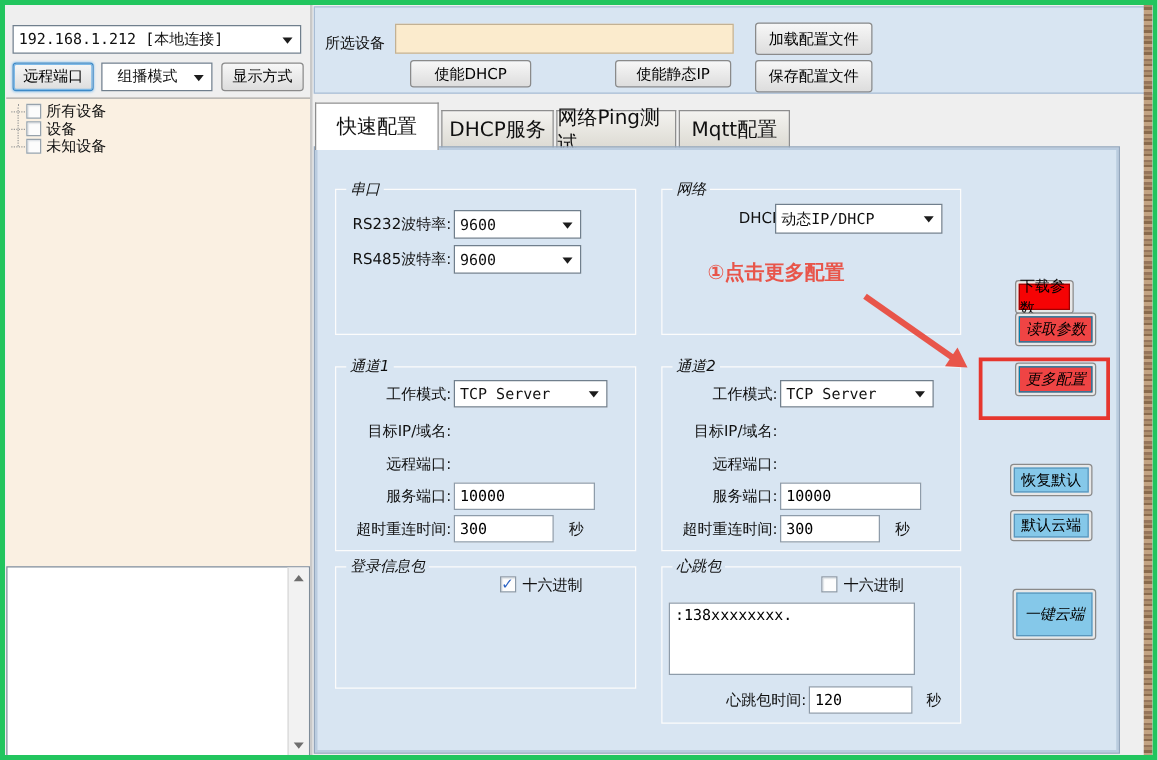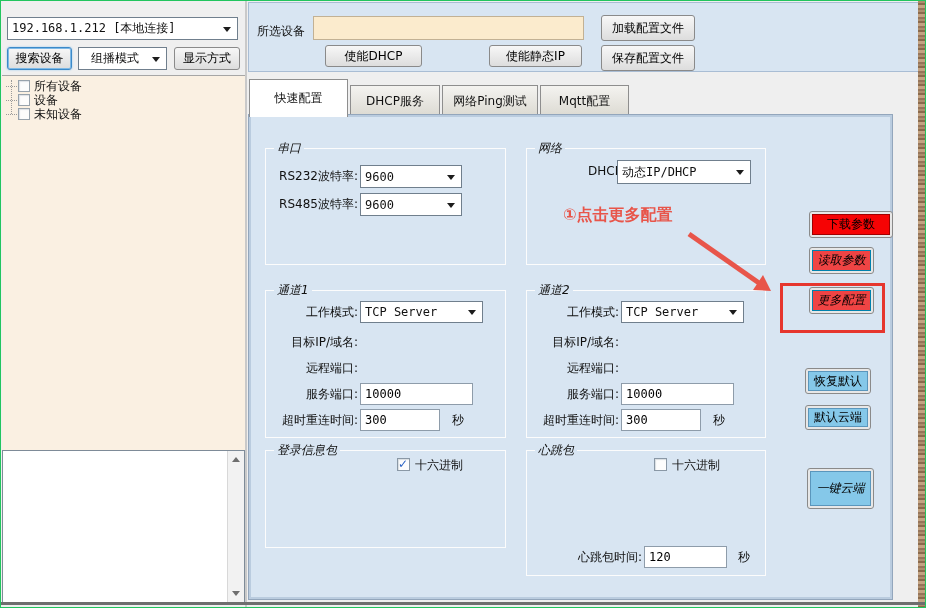--- a/index.html
+++ b/index.html
@@ -1,18 +1,18 @@
 <!DOCTYPE html>
 <html><head>
 <meta charset="utf-8">
 <style>
   * { margin:0; padding:0; box-sizing:border-box; }
   html,body { width:926px; height:608px; }
   body { font-family:"DejaVu Sans", sans-serif; font-size:12px; color:#101010; }
-  #win { position:relative; width:926px; height:608px; background:#EFEFEF; border:1px solid #22c55e; overflow:hidden; }
+  #win { position:relative; width:926px; height:608px; background:#EFEFEF; border:4px solid #22c55e; overflow:hidden; }
 
   .abs { position:absolute; }
   .lbl { position:absolute; white-space:nowrap; font-size:12px; color:#101010; line-height:14px; }
 
   
   .btn { position:absolute; display:flex; align-items:center; justify-content:center;
          background:linear-gradient(#F7F7F7,#DDDDDD); border:1px solid #8A8A8A; border-radius:3px;
          font-size:12px; color:#000; cursor:default; }
   .btn.focused { border-color:#3C89C8; box-shadow:0 0 0 1px #7EB9E6 inset, 0 0 2px #8CC4EE; }
 
@@ -38,21 +38,21 @@
   
   .cbtn { position:absolute; background:#E7E7E7; border:1px solid #8A8A8A; border-radius:3px; padding:2px; }
   .cbtn .core { width:100%; height:100%; display:flex; align-items:center; justify-content:center;
                 font-size:12px; color:#000; border:1px solid rgba(0,0,0,0.45); }
   .core.red  { background:#F60304; border-color:#A00000; }
   .core.cyan { background:#ef4444; border-color:#0082AE;font-style:italic; }
   .core.sky  { background:#85C8E9; border-color:#5A96BC; }
 
   
   .tab { position:absolute; display:flex; align-items:center; justify-content:center;
-         border:1px solid #8E8E8E; border-bottom:none; font-size:12px;
+         border:1px solid #8E8E8E; border-bottom:none; font-size:16px;
          background:linear-gradient(#F4F3F0,#DBD9D1); z-index:3; }
   .tab.active { background:#FFFFFF; z-index:5; }
 
   
   .trow { position:absolute; display:flex; align-items:center; height:14px; }
   .trow .tdots { width:11px; height:0; border-top:1px dotted #9A9A9A; margin-right:1px; }
   .trow .tcb { width:12px; height:12px; background:#FCFCFC; border:1px solid #97A2AC; box-shadow:inset 1px 1px 1px #DEE2E6; margin-right:4px; }
   .vdots { position:absolute; width:0; border-left:1px dotted #9A9A9A; }
 
   
@@ -71,21 +71,21 @@
 </head>
 <body>
 
 <div id="win">
 
   <div class="combo" style="left:6px; top:16px; width:231px; height:23px;">
     <span class="val">192.168.1.212  [本地连接]</span>
     <span class="arr"></span>
   </div>
 
-  <div class="btn focused" style="left:6px; top:46px; width:65px; height:23px;">搜索设备</div>
+  <div class="btn focused" style="left:6px; top:46px; width:65px; height:23px;">远程端口</div>
 
   <div class="combo" style="left:77px; top:46px; width:89px; height:23px;">
     <span class="val" style="font-family:'DejaVu Sans',sans-serif;padding-left:12px;">组播模式</span>
     <span class="arr"></span>
   </div>
 
   <div class="btn" style="left:173px; top:46px; width:66px; height:23px;">显示方式</div>
 
   <div class="abs" style="left:1px; top:74px; width:243px; height:375px; background:#FAF0E2; border-top:1px solid #A6A6A6;">
     <div class="vdots" style="left:9px; top:4px; height:34px;"></div>
@@ -194,27 +194,28 @@
     <div class="group" style="left:14px; top:333px; width:241px; height:98px;">
       <span class="gtitle">登录信息包</span>
       <span class="cbx checked" style="left:131px; top:7px;"></span>
       <span class="lbl" style="left:149px; top:7px;">十六进制</span>
     </div>
 
     <div class="group" style="left:275px; top:333px; width:240px; height:126px;">
       <span class="gtitle">心跳包</span>
       <span class="cbx" style="left:127px; top:7px;"></span>
       <span class="lbl" style="left:145px; top:7px;">十六进制</span>
+      <textarea class="field" style="left: 5px; top: 28px; width: 197px; height: 58px;">:138xxxxxxxx.</textarea>
       <span class="lbl" style="left:25px; top:99px; width:90px; text-align:right;">心跳包时间:</span>
       <input class="field" style="left: 117px; top: 95px; width: 83px; height: 22px;" value="120">
       <span class="lbl" style="left:211px; top:99px;">秒</span>
     </div>
   </div>
 
-  <div class="cbtn" style="left:808px; top:210px; width:84px; height:27px; z-index:6;">
+  <div class="cbtn" style="left:808px; top:220px; width:47px; height:27px; z-index:6;">
     <div class="core red">下载参数</div>
   </div>
   <div class="cbtn" style="left:808px; top:246px; width:65px; height:27px; z-index:6;">
     <div class="core cyan">读取参数</div>
   </div>
   <div class="cbtn" style="left:808px; top:286px; width:65px; height:27px; z-index:6;">
     <div class="core cyan">更多配置</div>
   </div>
   <div class="cbtn" style="left:804px; top:367px; width:66px; height:26px; z-index:6;">
     <div class="core sky">恢复默认</div>

